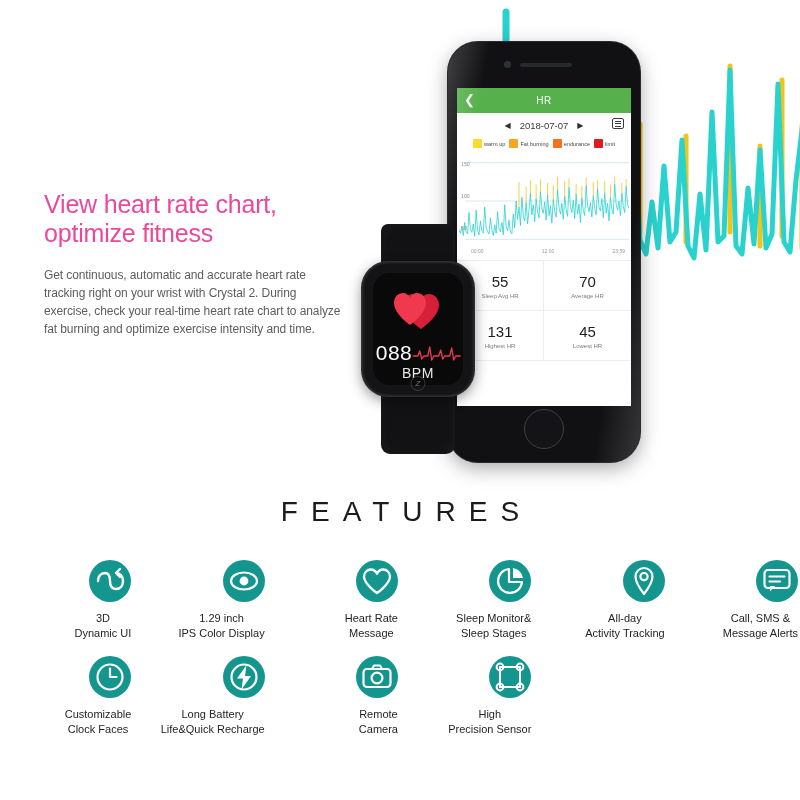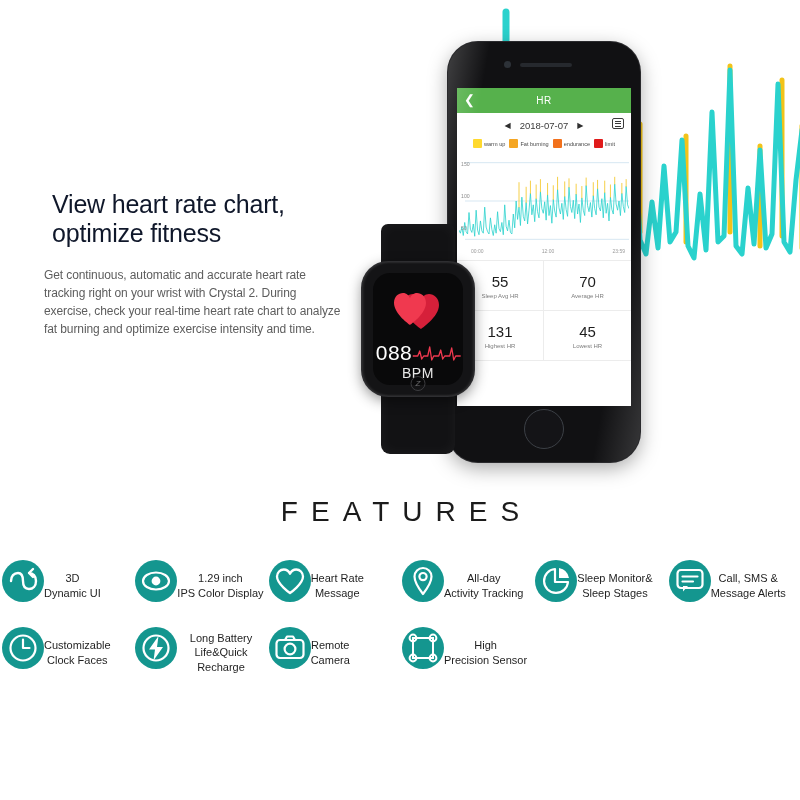--- a/index.html
+++ b/index.html
@@ -7,22 +7,22 @@
     width: 800px; height: 800px;
     background: #ffffff;
     font-family: "Liberation Sans", sans-serif;
     overflow: hidden;
   }
   #root { position: relative; width: 800px; height: 800px; background: #fff; }
 
   
   .hero-copy { position: absolute; left: 44px; top: 190px; width: 300px; }
   .hero-title {
-    font-size: 25px; line-height: 1.17; color: #0f172a;
-    font-weight: 400; letter-spacing: -0.2px; margin-left: 8px;
+    font-size: 25px; line-height: 1.17; color: #ec4899;
+    font-weight: 400; letter-spacing: -0.2px;
   }
   .hero-body {
     margin-top: 17px; font-size: 12px; line-height: 1.52;
     color: #5d5d5d; letter-spacing: -0.1px;
   }
 
   
   .bg-wave { position: absolute; left: 430px; top: -4px; width: 380px; height: 280px; }
   .top-spike { position: absolute; left: 498px; top: 6px; width: 380px; height: 60px; }
 
@@ -143,21 +143,21 @@
   .features-title {
     position: absolute; left: 0; right: 0; top: 496px; text-align: center;
     font-size: 28px; letter-spacing: 13px; color: #1b1b1b;
     text-indent: 13px; font-weight: 400;
   }
   .feat-grid {
     position: absolute; left: 0; top: 552px; width: 800px;
     display: grid; grid-template-columns: repeat(6, 1fr); row-gap: 8px;
   }
   .feat {
-    display: flex; flex-direction: row; align-items: center;
+    display: flex; flex-direction: column; align-items: flex-end;
     padding: 8px 2px 0;
   }
   .feat-ic {
     width: 42px; height: 42px; border-radius: 50%;
     display: flex; align-items: center; justify-content: center;
     margin-bottom: 9px;
   }
   .feat-lb {
     font-size: 11px; line-height: 1.33; color: #1f1f1f; text-align: center;
   }
@@ -352,39 +352,39 @@
           </svg>
         </div>
         <div class="feat-lb">
           <div>Heart Rate</div>
           <div>Message</div>
         </div>
       </div>
       <div class="feat">
         <div class="feat-ic" style="background: rgb(20, 150, 143);">
           <svg width="42" height="42" viewBox="0 0 42 42">
+            <path d="M20,9 A12,12 0 1 0 33,22 L20,22 Z" fill="none" stroke="#fff" stroke-width="2.2" stroke-linejoin="round"></path>
+            <path d="M24,8 A12.5,12.5 0 0 1 34,18 L24,18 Z" fill="#fff"></path>
+          </svg>
+        </div>
+        <div class="feat-lb">
+          <div>Sleep Monitor&amp;</div>
+          <div>Sleep Stages</div>
+        </div>
+      </div>
+      <div class="feat">
+        <div class="feat-ic" style="background: rgb(20, 150, 143);">
+          <svg width="42" height="42" viewBox="0 0 42 42">
             <path d="M21,8 C16.3,8 12.5,11.8 12.5,16.5 C12.5,23 21,34 21,34 C21,34 29.5,23 29.5,16.5 C29.5,11.8 25.7,8 21,8 Z" fill="none" stroke="#fff" stroke-width="2.2" stroke-linejoin="round"></path>
             <circle cx="21" cy="16.6" r="3.6" fill="none" stroke="#fff" stroke-width="2.2"></circle>
           </svg>
         </div>
         <div class="feat-lb">
           <div>All-day</div>
           <div>Activity Tracking</div>
-        </div>
-      </div>
-      <div class="feat">
-        <div class="feat-ic" style="background: rgb(20, 150, 143);">
-          <svg width="42" height="42" viewBox="0 0 42 42">
-            <path d="M20,9 A12,12 0 1 0 33,22 L20,22 Z" fill="none" stroke="#fff" stroke-width="2.2" stroke-linejoin="round"></path>
-            <path d="M24,8 A12.5,12.5 0 0 1 34,18 L24,18 Z" fill="#fff"></path>
-          </svg>
-        </div>
-        <div class="feat-lb">
-          <div>Sleep Monitor&amp;</div>
-          <div>Sleep Stages</div>
         </div>
       </div>
       <div class="feat">
         <div class="feat-ic" style="background: rgb(20, 150, 143);">
           <svg width="42" height="42" viewBox="0 0 42 42">
             <rect x="8.5" y="10" width="25" height="18" rx="3.5" fill="none" stroke="#fff" stroke-width="2.2"></rect>
             <path d="M14,31.5 L14,26 L19,26 Z" fill="#fff"></path>
             <path d="M13.5,16.5 L28.5,16.5 M13.5,21.5 L24,21.5" stroke="#fff" stroke-width="2.2" stroke-linecap="round"></path>
           </svg>
         </div>

